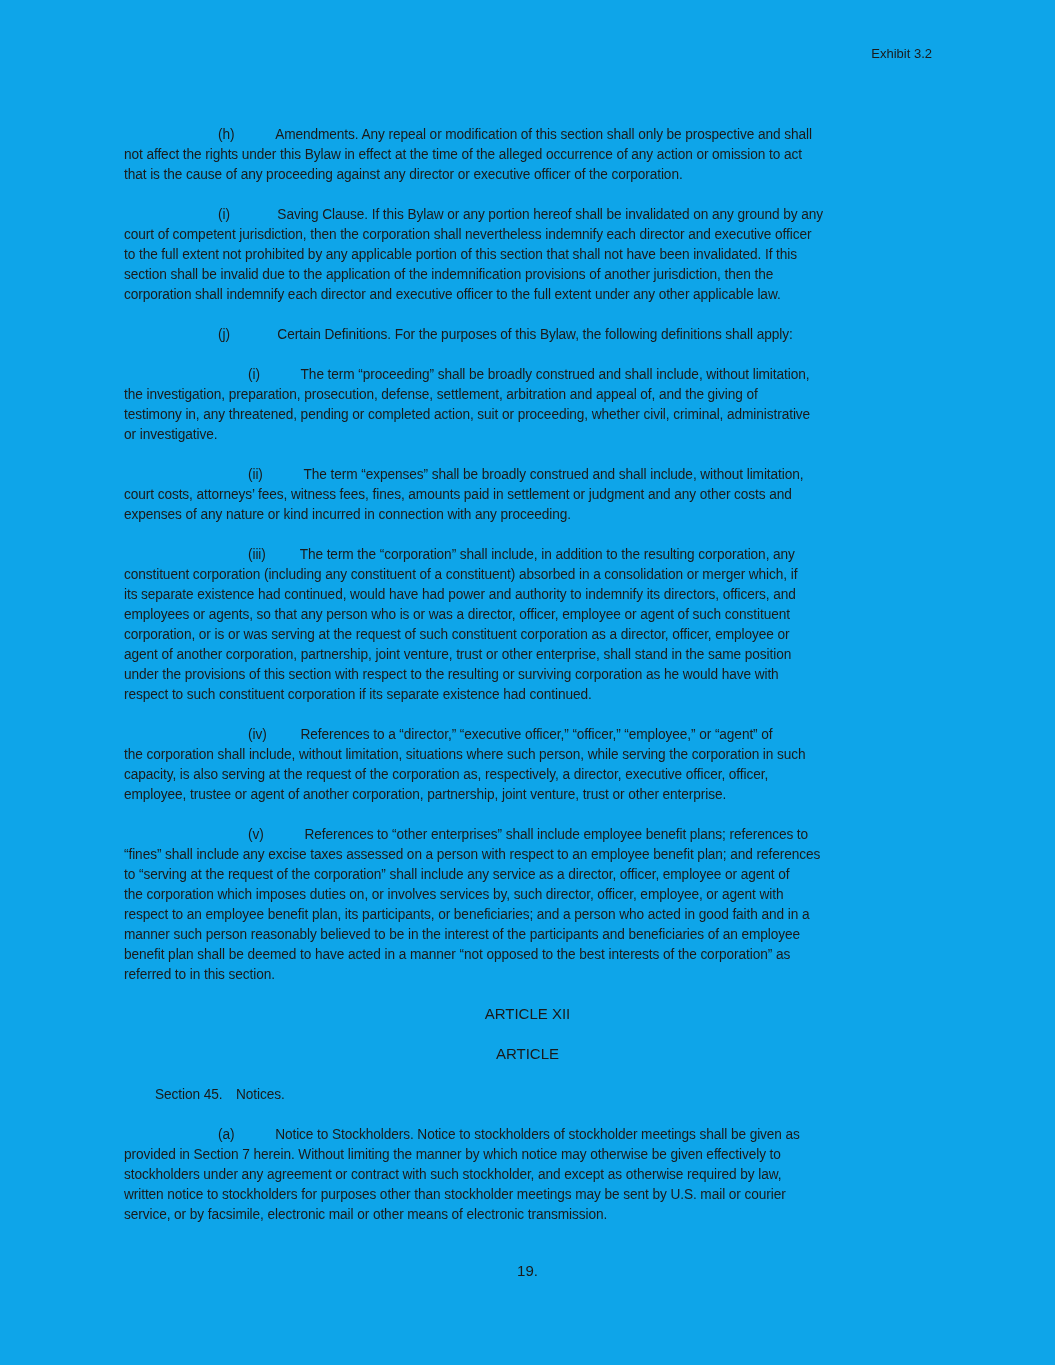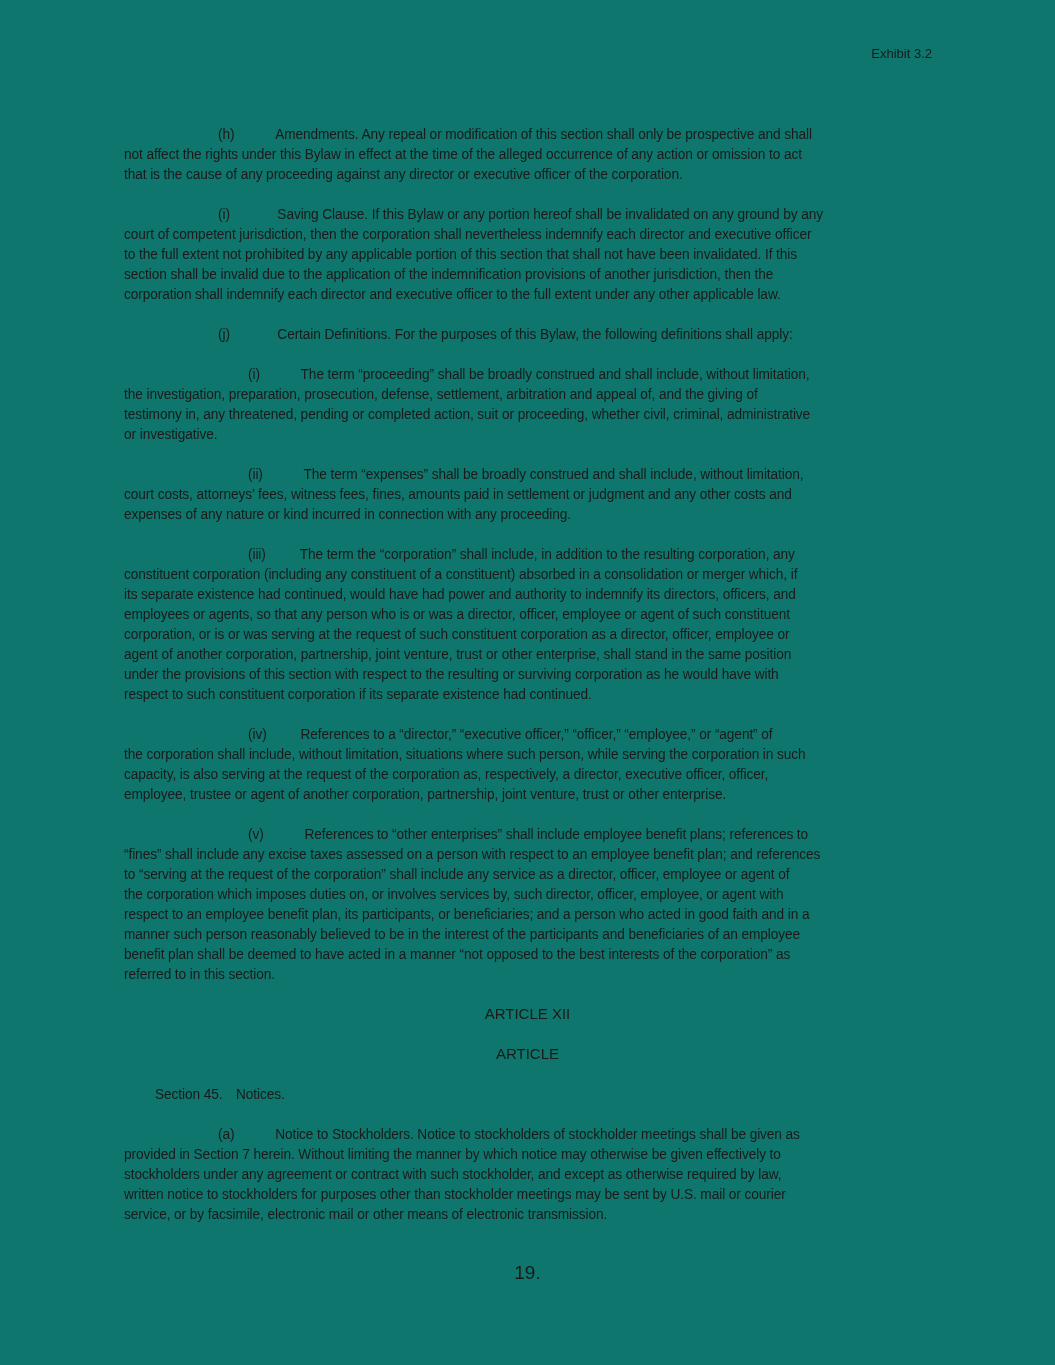--- a/index.html
+++ b/index.html
@@ -1,23 +1,23 @@
 <!DOCTYPE html>
 <html><head>
 <meta charset="utf-8">
 <style>
   html, body { margin: 0; padding: 0; background: #ffffff; }
   body { width: 1055px; height: 1365px; position: relative; overflow: hidden;
          font-family: "Liberation Sans", sans-serif; color: #1a1a1a; }
-  .page { position: absolute; left: 0; top: 0; width: 1055px; height: 1365px; background: #0f766e; }
+  .page { position: absolute; left: 0; top: 0; width: 1055px; height: 1365px; background: #0ea5e9; }
   .exhibit { position: absolute; top: 46px; right: 123px; font-size: 13px; }
   .line { position: absolute; left: 124px; white-space: nowrap; font-size: 15.2px;
           line-height: 20px; transform-origin: 0 0; transform: scaleX(0.9); letter-spacing: -0.1px; }
   .center { position: absolute; left: 0; width: 1055px; text-align: center; font-size: 15px; line-height: 20px; }
-  .pagenum { position: absolute; top: 1262px; left: 0; width: 1055px; text-align: center; font-size: 19px; }
+  .pagenum { position: absolute; top: 1262px; left: 0; width: 1055px; text-align: center; font-size: 15px; }
 </style>
 </head>
 <body>
 
 <div class="page">
   <div class="exhibit">Exhibit 3.2</div>
 
   <div>
     <div class="line" style="top:124px;left:218px">(h)   Amendments. Any repeal or modification of this section shall only be prospective and shall</div>
     <div class="line" style="top:144px">not affect the rights under this Bylaw in effect at the time of the alleged occurrence of any action or omission to act</div>

